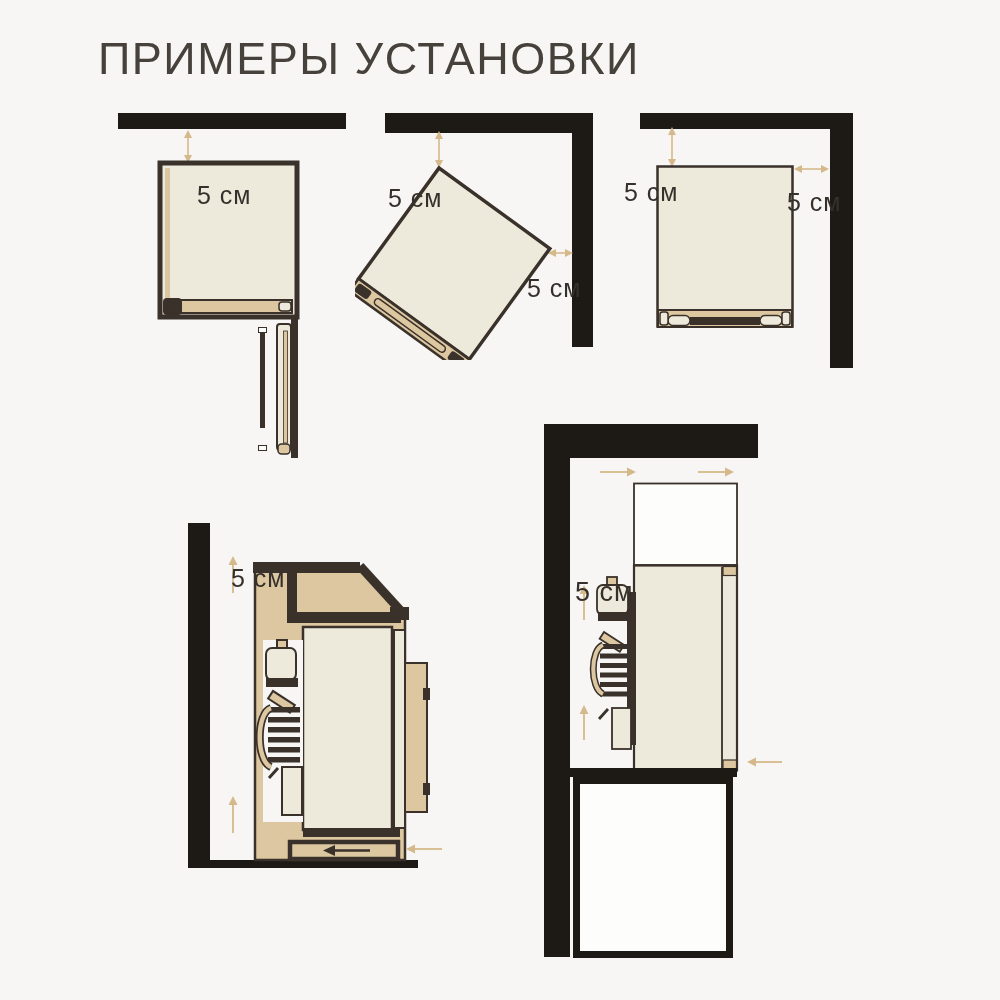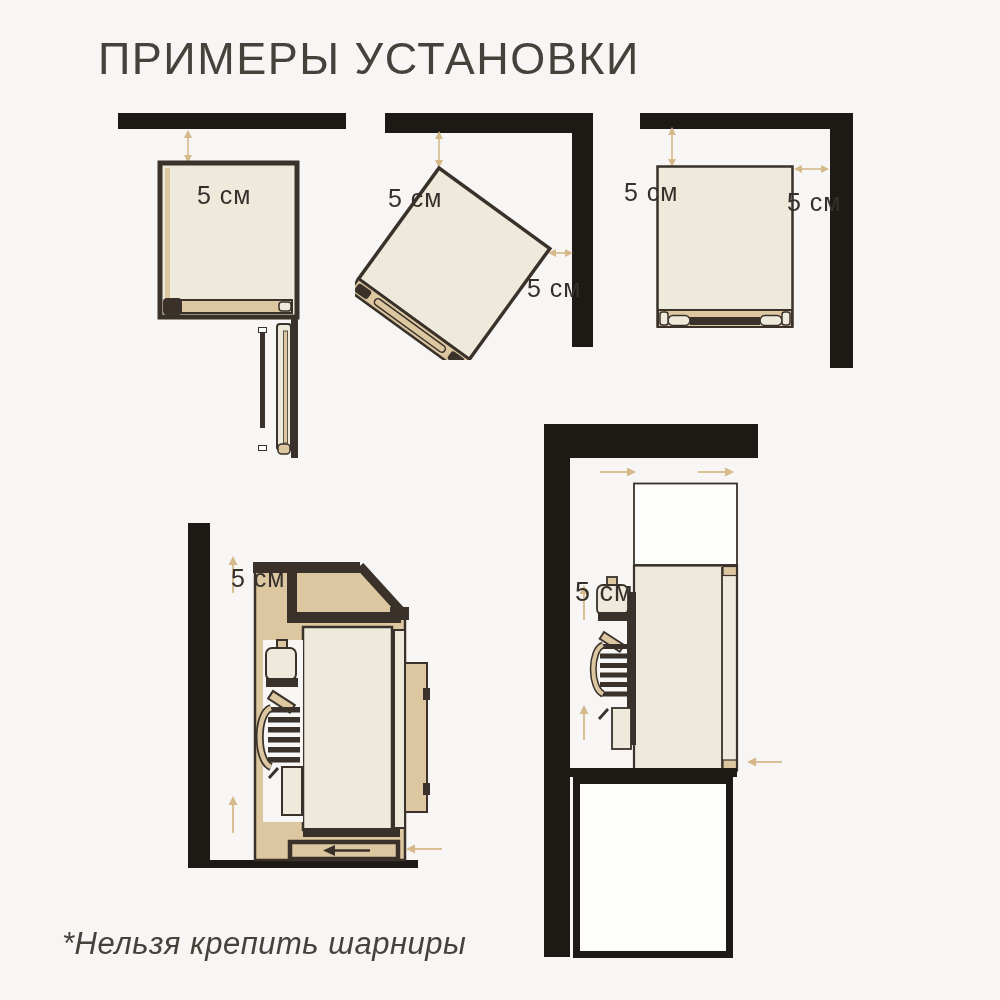--- a/index.html
+++ b/index.html
@@ -222,15 +222,14 @@
     </g>
     <rect class="f-wall" x="30" y="348" width="167" height="9"></rect>
     <rect class="f-white s-wall" x="36.5" y="360.5" width="153" height="174" stroke-width="7"></rect>
     <g>
       <line class="s-arw" x1="242" y1="342" x2="215" y2="342" stroke-width="1.8"></line>
       <path class="f-arw" d="M207 342 l9 -4.5 v9 z"></path>
     </g>
   </svg>
   <div class="dim-label big" style="left:575px;top:529px">5 см</div>
 
-  <div class="footnote">*Нельзя крепить шарниры</div>
 
 </div>
 
 </body></html>

